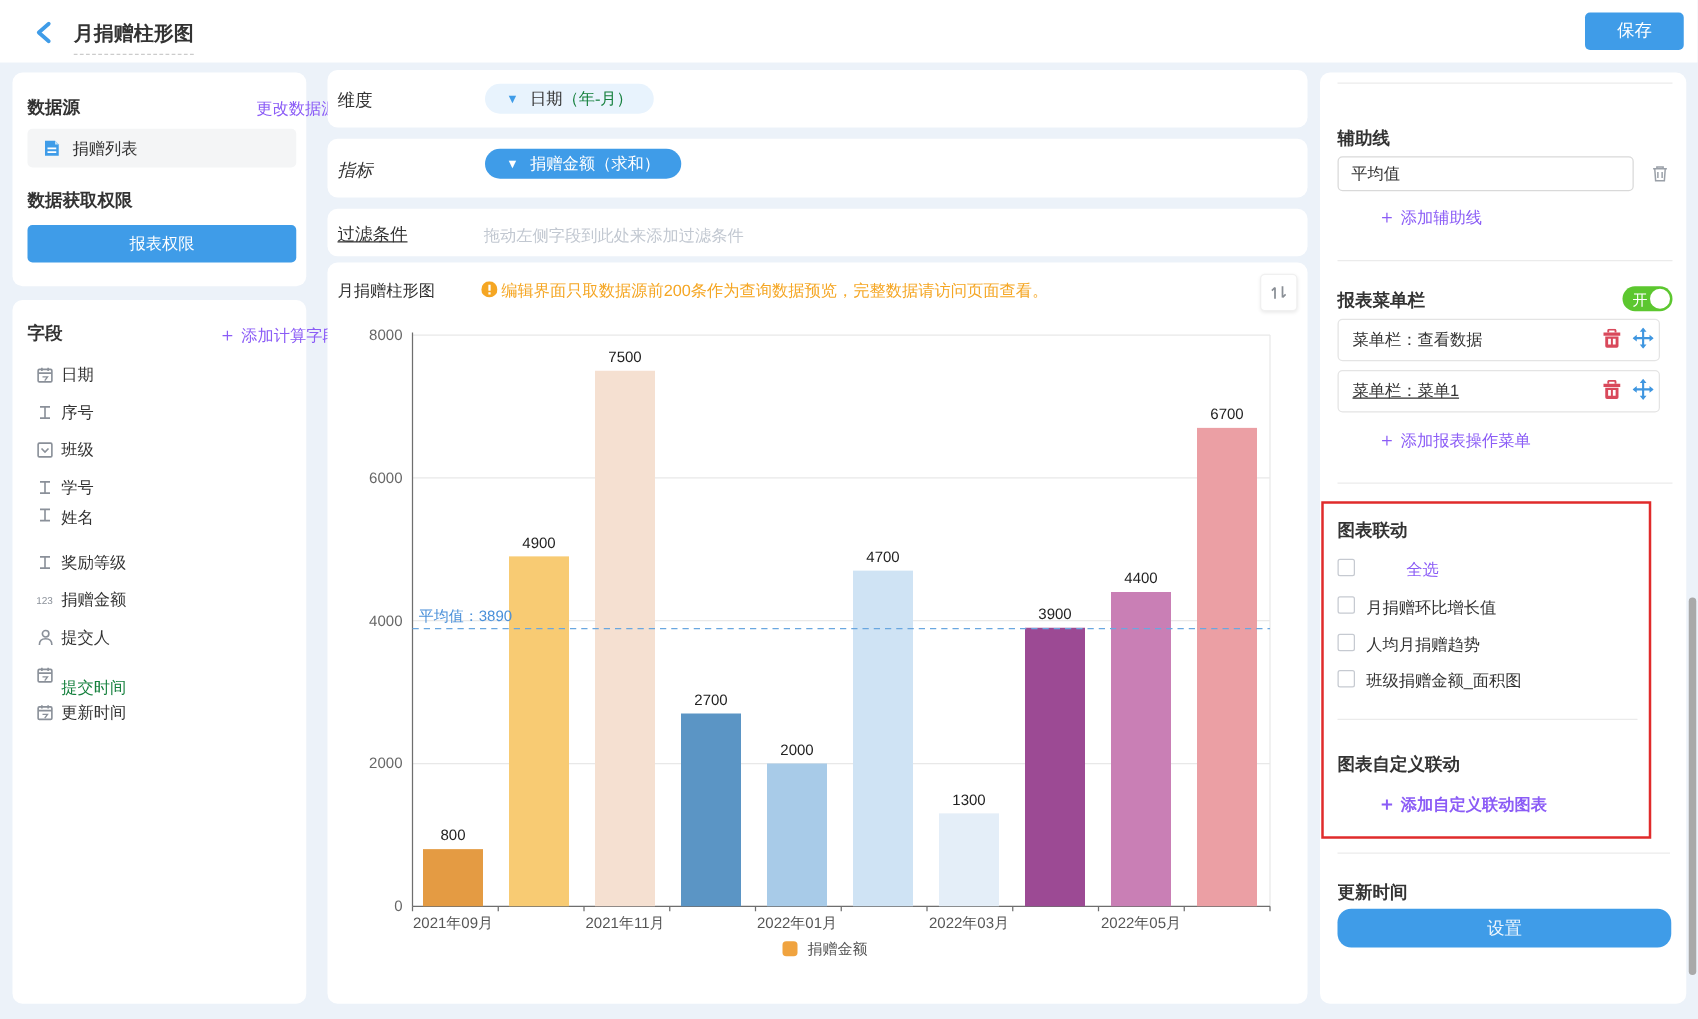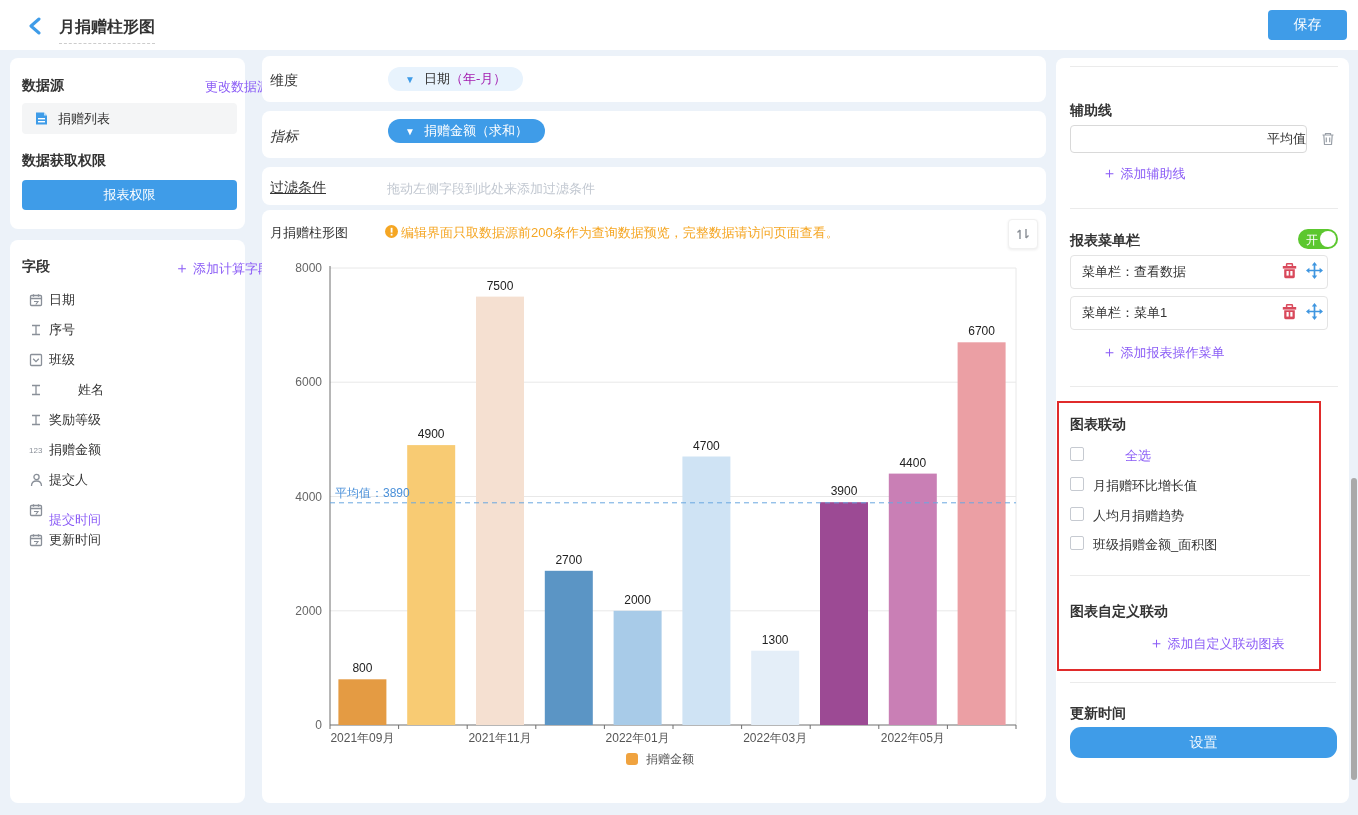--- a/index.html
+++ b/index.html
@@ -54,21 +54,27 @@
       </svg>
       <span style="font-size:13px;color:#333;">序号</span>
     </div>
     <div style="height:30px;display:flex;align-items:center;padding-left:7px;">
       <svg width="14" height="14" viewBox="0 0 14 14" style="margin-right:6px;">
         <rect x="1.5" y="1.5" width="11" height="11" rx="1" fill="none" stroke="#8a9099" stroke-width="1.3"></rect>
         <path d="M4.2 5.8 L7 8.6 L9.8 5.8" stroke="#8a9099" stroke-width="1.3" fill="none"></path>
       </svg>
       <span style="font-size:13px;color:#333;">班级</span>
     </div>
-    <div style="height:30px;display:flex;align-items:center;padding-left:7px;gap:29px;">
+    <div style="height:30px;display:flex;align-items:center;padding-left:7px;">
+      <svg width="12" height="14" viewBox="0 0 12 14" style="margin-left:1px;margin-right:7px;">
+        <path d="M2 2.5 h8 M2 11.5 h8 M6 2.5 v9" stroke="#8a9099" stroke-width="1.3" fill="none"></path>
+      </svg>
+      <span style="font-size:13px;color:#333;">学号</span>
+    </div>
+    <div style="height:30px;display:flex;align-items:flex-start;padding-left:7px;">
       <svg width="12" height="14" viewBox="0 0 12 14" style="margin-left:1px;margin-right:7px;">
         <path d="M2 2.5 h8 M2 11.5 h8 M6 2.5 v9" stroke="#8a9099" stroke-width="1.3" fill="none"></path>
       </svg>
       <span style="font-size:13px;color:#333;">姓名</span>
     </div>
     <div style="height:30px;display:flex;align-items:center;padding-left:7px;">
       <svg width="12" height="14" viewBox="0 0 12 14" style="margin-left:1px;margin-right:7px;">
         <path d="M2 2.5 h8 M2 11.5 h8 M6 2.5 v9" stroke="#8a9099" stroke-width="1.3" fill="none"></path>
       </svg>
       <span style="font-size:13px;color:#333;">奖励等级</span>
@@ -83,38 +89,38 @@
         <path d="M1.5 13 c0-3.3 2.2-5 5-5 s5 1.7 5 5" fill="none" stroke="#8a9099" stroke-width="1.3"></path>
       </svg>
       <span style="font-size:13px;color:#333;">提交人</span>
     </div>
     <div style="height:30px;display:flex;align-items:center;padding-left:7px;">
       <svg width="14" height="14" viewBox="0 0 14 14" style="margin-right:6px;">
         <rect x="1.5" y="2.5" width="11" height="10" rx="1" fill="none" stroke="#8a9099" stroke-width="1.3"></rect>
         <path d="M1.5 5.5 h11 M4.5 1.2 v2.6 M9.5 1.2 v2.6" stroke="#8a9099" stroke-width="1.3" fill="none"></path>
         <path d="M5 8.5 h4 l-2.2 3" stroke="#8a9099" stroke-width="1.1" fill="none"></path>
       </svg>
-      <span style="font-size:13px;color:#8b5cf6;margin-top:20px;">提交时间</span>
+      <span style="font-size:13px;color:#15803d;margin-top:20px;">提交时间</span>
     </div>
     <div style="height:30px;display:flex;align-items:center;padding-left:7px;">
       <svg width="14" height="14" viewBox="0 0 14 14" style="margin-right:6px;">
         <rect x="1.5" y="2.5" width="11" height="10" rx="1" fill="none" stroke="#8a9099" stroke-width="1.3"></rect>
         <path d="M1.5 5.5 h11 M4.5 1.2 v2.6 M9.5 1.2 v2.6" stroke="#8a9099" stroke-width="1.3" fill="none"></path>
         <path d="M5 8.5 h4 l-2.2 3" stroke="#8a9099" stroke-width="1.1" fill="none"></path>
       </svg>
       <span style="font-size:13px;color:#333;">更新时间</span>
     </div>
   </div>
 
 <div class="card" style="left:262px;top:56px;width:784px;height:46px;"></div>
 <div class="abs" style="left:270px;top:72px;font-size:14px;color:#333;">维度</div>
 <div class="abs" style="left:388px;top:67px;height:24px;background:#e8f3fd;border-radius:12px;display:flex;align-items:center;padding:0 17px;font-size:13px;">
   <span style="color:#3f9ce8;font-size:10px;margin-right:9px;">▼</span>
     <span style="color:#333;">日期</span>
-    <span style="color:#a21caf;font-family:Liberation Serif, serif;">（年-月）</span>
+    <span style="color:#15803d;font-family:Liberation Serif, serif;">（年-月）</span>
 </div>
 <div class="card" style="left:262px;top:111px;width:784px;height:47px;"></div>
 <div class="abs" style="left:270px;top:128px;font-size:14px;color:#333;font-style:italic;">指标</div>
 <div class="abs" style="left:388px;top:119px;height:24px;background:#3f9ce8;border-radius:12px;display:flex;align-items:center;padding:0 17px;font-size:13px;color:#fff;">
   <span style="font-size:10px;margin-right:9px;">▼</span>
     <span>捐赠金额（求和）</span>
 </div>
 <div class="card" style="left:262px;top:167px;width:784px;height:38px;"></div>
 <div class="abs" style="left:270px;top:179px;font-size:14px;color:#333;text-decoration:underline;">过滤条件</div>
 <div class="abs" style="left:387px;top:180px;font-size:13px;color:#c2c8d1;">拖动左侧字段到此处来添加过滤条件</div>
@@ -183,21 +189,21 @@
     <text x="375.6" y="532" font-size="12" fill="#555" text-anchor="middle">2022年01月</text>
     <text x="513.2" y="532" font-size="12" fill="#555" text-anchor="middle">2022年03月</text>
     <text x="650.8" y="532" font-size="12" fill="#555" text-anchor="middle">2022年05月</text>
     <rect x="364" y="543" width="12" height="12" rx="3" fill="#f0a33f"></rect>
     <text x="384" y="553" font-size="12" fill="#555">捐赠金额</text>
   </svg>
 
 <div class="card" style="left:1056px;top:58px;width:293px;height:745px;"></div>
 <div class="hr" style="left:1070px;top:66px;width:268px;"></div>
 <div class="abs bold" style="left:1070px;top:102px;font-size:14px;color:#333;">辅助线</div>
-<div class="abs" style="left:1070px;top:125px;width:237px;height:28px;border:1px solid #d9d9d9;border-radius:4px;background:#fff;display:flex;align-items:center;justify-content:flex-end;">
+<div class="abs" style="left:1070px;top:125px;width:237px;height:28px;border:1px solid #d9d9d9;border-radius:4px;background:#fff;display:flex;align-items:center;">
     <span style="margin-left:10px;font-size:13px;color:#333;">平均值</span>
   </div>
 <svg class="abs" style="left:1320px;top:131px;" width="16" height="16" viewBox="0 0 16 16">
     <path d="M2.5 4 h11 M5.5 4 V2.5 h5 V4 M3.8 4 l0.7 9.5 h7 l0.7 -9.5 M6.3 6.5 v4.8 M9.7 6.5 v4.8" fill="none" stroke="#9aa0a8" stroke-width="1.2"></path>
   </svg>
 <div class="abs blue" style="left:1070px;top:164px;font-size:13px;"><span style="font-size:15px;">＋</span> 添加辅助线</div>
 <div class="hr" style="left:1070px;top:208px;width:268px;"></div>
 
 <div class="abs bold" style="left:1070px;top:232px;font-size:14px;color:#333;">报表菜单栏</div>
 <div class="abs" style="left:1298px;top:229px;width:40px;height:20px;background:#5cc72f;border-radius:10px;">
@@ -211,21 +217,21 @@
     <path d="M4.6 3 V1.4 q0-0.7 0.7-0.7 h4.4 q0.7 0 0.7 0.7 V3" fill="none" stroke="#d9495b" stroke-width="1.5"></path>
     <path d="M2.2 6.2 h10.6 v7.6 q0 1.4-1.4 1.4 h-7.8 q-1.4 0-1.4-1.4 z" fill="#d9495b"></path>
     <rect x="4.5" y="8" width="2.2" height="4.6" fill="#fff"></rect>
     <rect x="8.3" y="8" width="2.2" height="4.6" fill="#fff"></rect>
   </svg>
 <svg class="abs" style="left:1306px;top:262px;" width="17" height="17" viewBox="0 0 17 17">
     <path d="M8.5 2.6 v11.8 M2.6 8.5 h11.8" stroke="#3f96e0" stroke-width="1.7" fill="none"></path>
     <path d="M8.5 0 L11.2 3.4 H5.8 Z M8.5 17 L5.8 13.6 h5.4 Z M0 8.5 L3.4 5.8 v5.4 Z M17 8.5 L13.6 11.2 V5.8 Z" fill="#3f96e0"></path>
   </svg>
 <div class="abs" style="left:1070px;top:296px;width:258px;height:34px;border:1px solid #e4e4e4;border-radius:4px;background:#fff;"></div>
-<div class="abs" style="left:1082px;top:304px;font-size:13px;color:#333;">菜单栏：菜单1</div>
+<div class="abs" style="left:1082px;top:304px;font-size:13px;color:#333;text-decoration:underline;">菜单栏：菜单1</div>
 <svg class="abs" style="left:1282px;top:304px;" width="15" height="16" viewBox="0 0 15 16">
     <path d="M0.8 3 h13.4 v2.6 h-13.4 z" fill="#d9495b"></path>
     <path d="M4.6 3 V1.4 q0-0.7 0.7-0.7 h4.4 q0.7 0 0.7 0.7 V3" fill="none" stroke="#d9495b" stroke-width="1.5"></path>
     <path d="M2.2 6.2 h10.6 v7.6 q0 1.4-1.4 1.4 h-7.8 q-1.4 0-1.4-1.4 z" fill="#d9495b"></path>
     <rect x="4.5" y="8" width="2.2" height="4.6" fill="#fff"></rect>
     <rect x="8.3" y="8" width="2.2" height="4.6" fill="#fff"></rect>
   </svg>
 <svg class="abs" style="left:1306px;top:303px;" width="17" height="17" viewBox="0 0 17 17">
     <path d="M8.5 2.6 v11.8 M2.6 8.5 h11.8" stroke="#3f96e0" stroke-width="1.7" fill="none"></path>
     <path d="M8.5 0 L11.2 3.4 H5.8 Z M8.5 17 L5.8 13.6 h5.4 Z M0 8.5 L3.4 5.8 v5.4 Z M17 8.5 L13.6 11.2 V5.8 Z" fill="#3f96e0"></path>
@@ -238,19 +244,19 @@
 <div class="abs" style="left:1070px;top:447px;width:14px;height:14px;border:1px solid #c6cad1;border-radius:2px;background:#fff;"></div>
 <div class="abs blue" style="left:1093px;top:447px;font-size:13px;">全选</div>
 <div class="abs" style="left:1070px;top:477px;width:14px;height:14px;border:1px solid #c6cad1;border-radius:2px;background:#fff;"></div>
 <div class="abs" style="left:1093px;top:477px;font-size:13px;color:#333;">月捐赠环比增长值</div>
 <div class="abs" style="left:1070px;top:507px;width:14px;height:14px;border:1px solid #c6cad1;border-radius:2px;background:#fff;"></div>
 <div class="abs" style="left:1093px;top:507px;font-size:13px;color:#333;">人均月捐赠趋势</div>
 <div class="abs" style="left:1070px;top:536px;width:14px;height:14px;border:1px solid #c6cad1;border-radius:2px;background:#fff;"></div>
 <div class="abs" style="left:1093px;top:536px;font-size:13px;color:#333;">班级捐赠金额_面积图</div>
 <div class="hr" style="left:1070px;top:575px;width:240px;"></div>
 <div class="abs bold" style="left:1070px;top:603px;font-size:14px;color:#333;">图表自定义联动</div>
-<div class="abs blue" style="left:1117px;top:634px;font-size:13px;"><span style="font-size:15px;">＋</span> 添加自定义联动图表</div>
+<div class="abs blue" style="left:1070px;top:634px;font-size:13px;font-weight:bold;"><span style="font-size:15px;">＋</span> 添加自定义联动图表</div>
 
 <div class="hr" style="left:1070px;top:682px;width:266px;"></div>
 <div class="abs bold" style="left:1070px;top:705px;font-size:14px;color:#333;">更新时间</div>
 <div class="abs btn" style="left:1070px;top:727px;width:267px;height:31px;font-size:14px;color:rgba(255,255,255,.92);border-radius:11px;">设置</div>
 
 <div class="abs" style="left:1351px;top:478px;width:6px;height:302px;background:#a9a9a9;border-radius:3px;"></div>
 
 </body></html>

